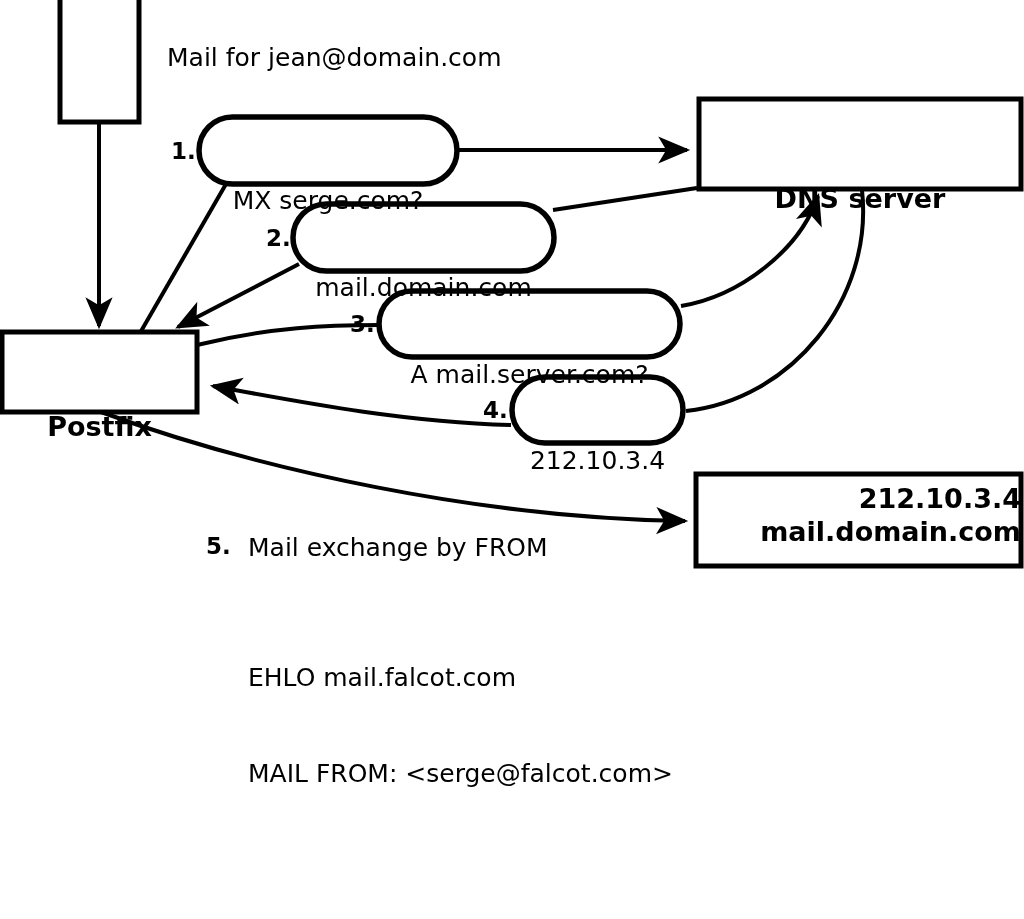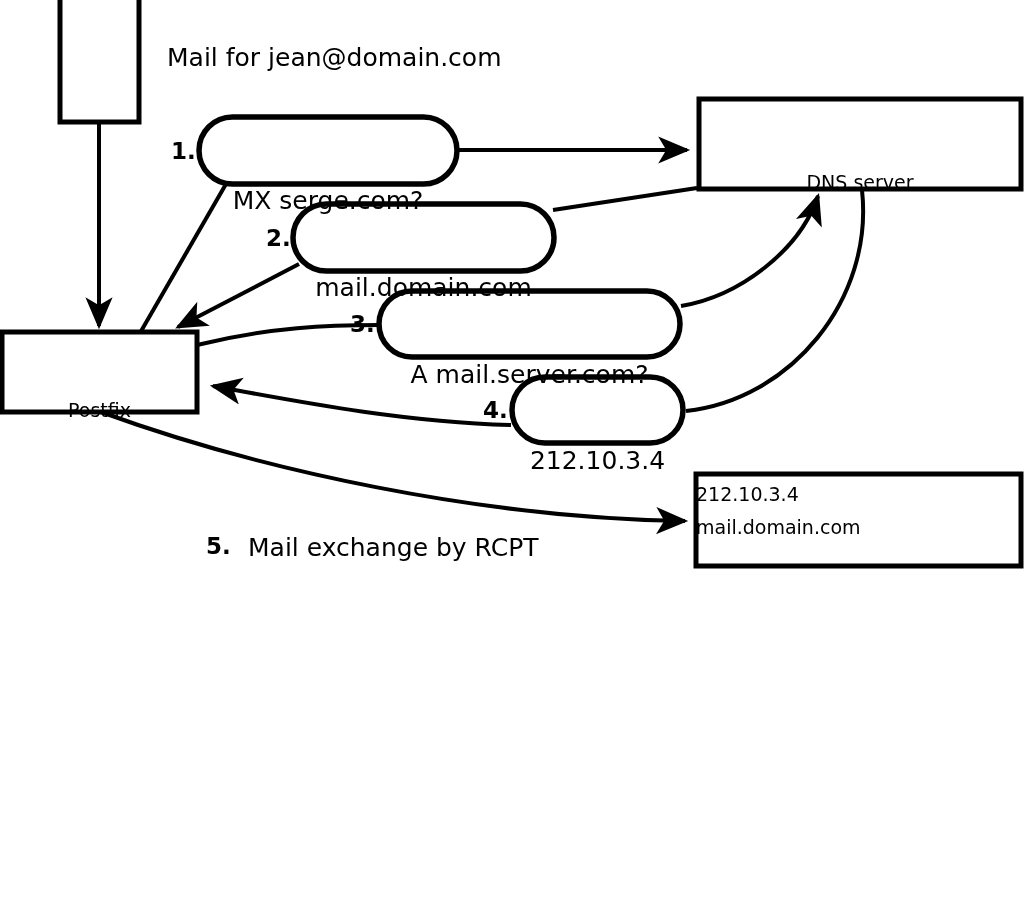--- a/index.html
+++ b/index.html
@@ -47,22 +47,23 @@
     line-height: 1.0;
   }
   .num {
     font-weight: bold;
     font-size: 23px;
   }
   .bubble-label {
     font-size: 25px;
   }
   .box-label {
-    font-size: 19px;
-    text-align: left;
+    font-size: 27px;
+    text-align: right;
+    font-weight: bold;
   }
   .title-label {
     font-size: 25px;
   }
   .step5-label {
     font-size: 25px;
   }
   .smtp-block {
     font-size: 25px;
     line-height: 32px;
@@ -147,23 +148,25 @@
   <div class="txt bubble-label" style="left:293px; top:204px; width:261px; height:67px;">
     <span class="center-row">mail.domain.com</span>
   </div>
   <div class="txt bubble-label" style="left:379px; top:291px; width:301px; height:66px;">
     <span class="center-row">A mail.server.com?</span>
   </div>
   <div class="txt bubble-label" style="left:512px; top:377px; width:171px; height:66px;">
     <span class="center-row">212.10.3.4</span>
   </div>
 
-  <div class="txt step5-label" style="left:248px; top:535px;">Mail exchange by RCPT</div>
+  <div class="txt step5-label" style="left:248px; top:535px;">Mail exchange by FROM</div>
 
   <div class="txt smtp-block" style="left:248px; top:598px;">
+    <div>EHLO mail.falcot.com</div>
+    <div>MAIL FROM: &lt;serge@falcot.com&gt;</div>
     
     
     
     
     
     
     
   </div>
 
 </div>

